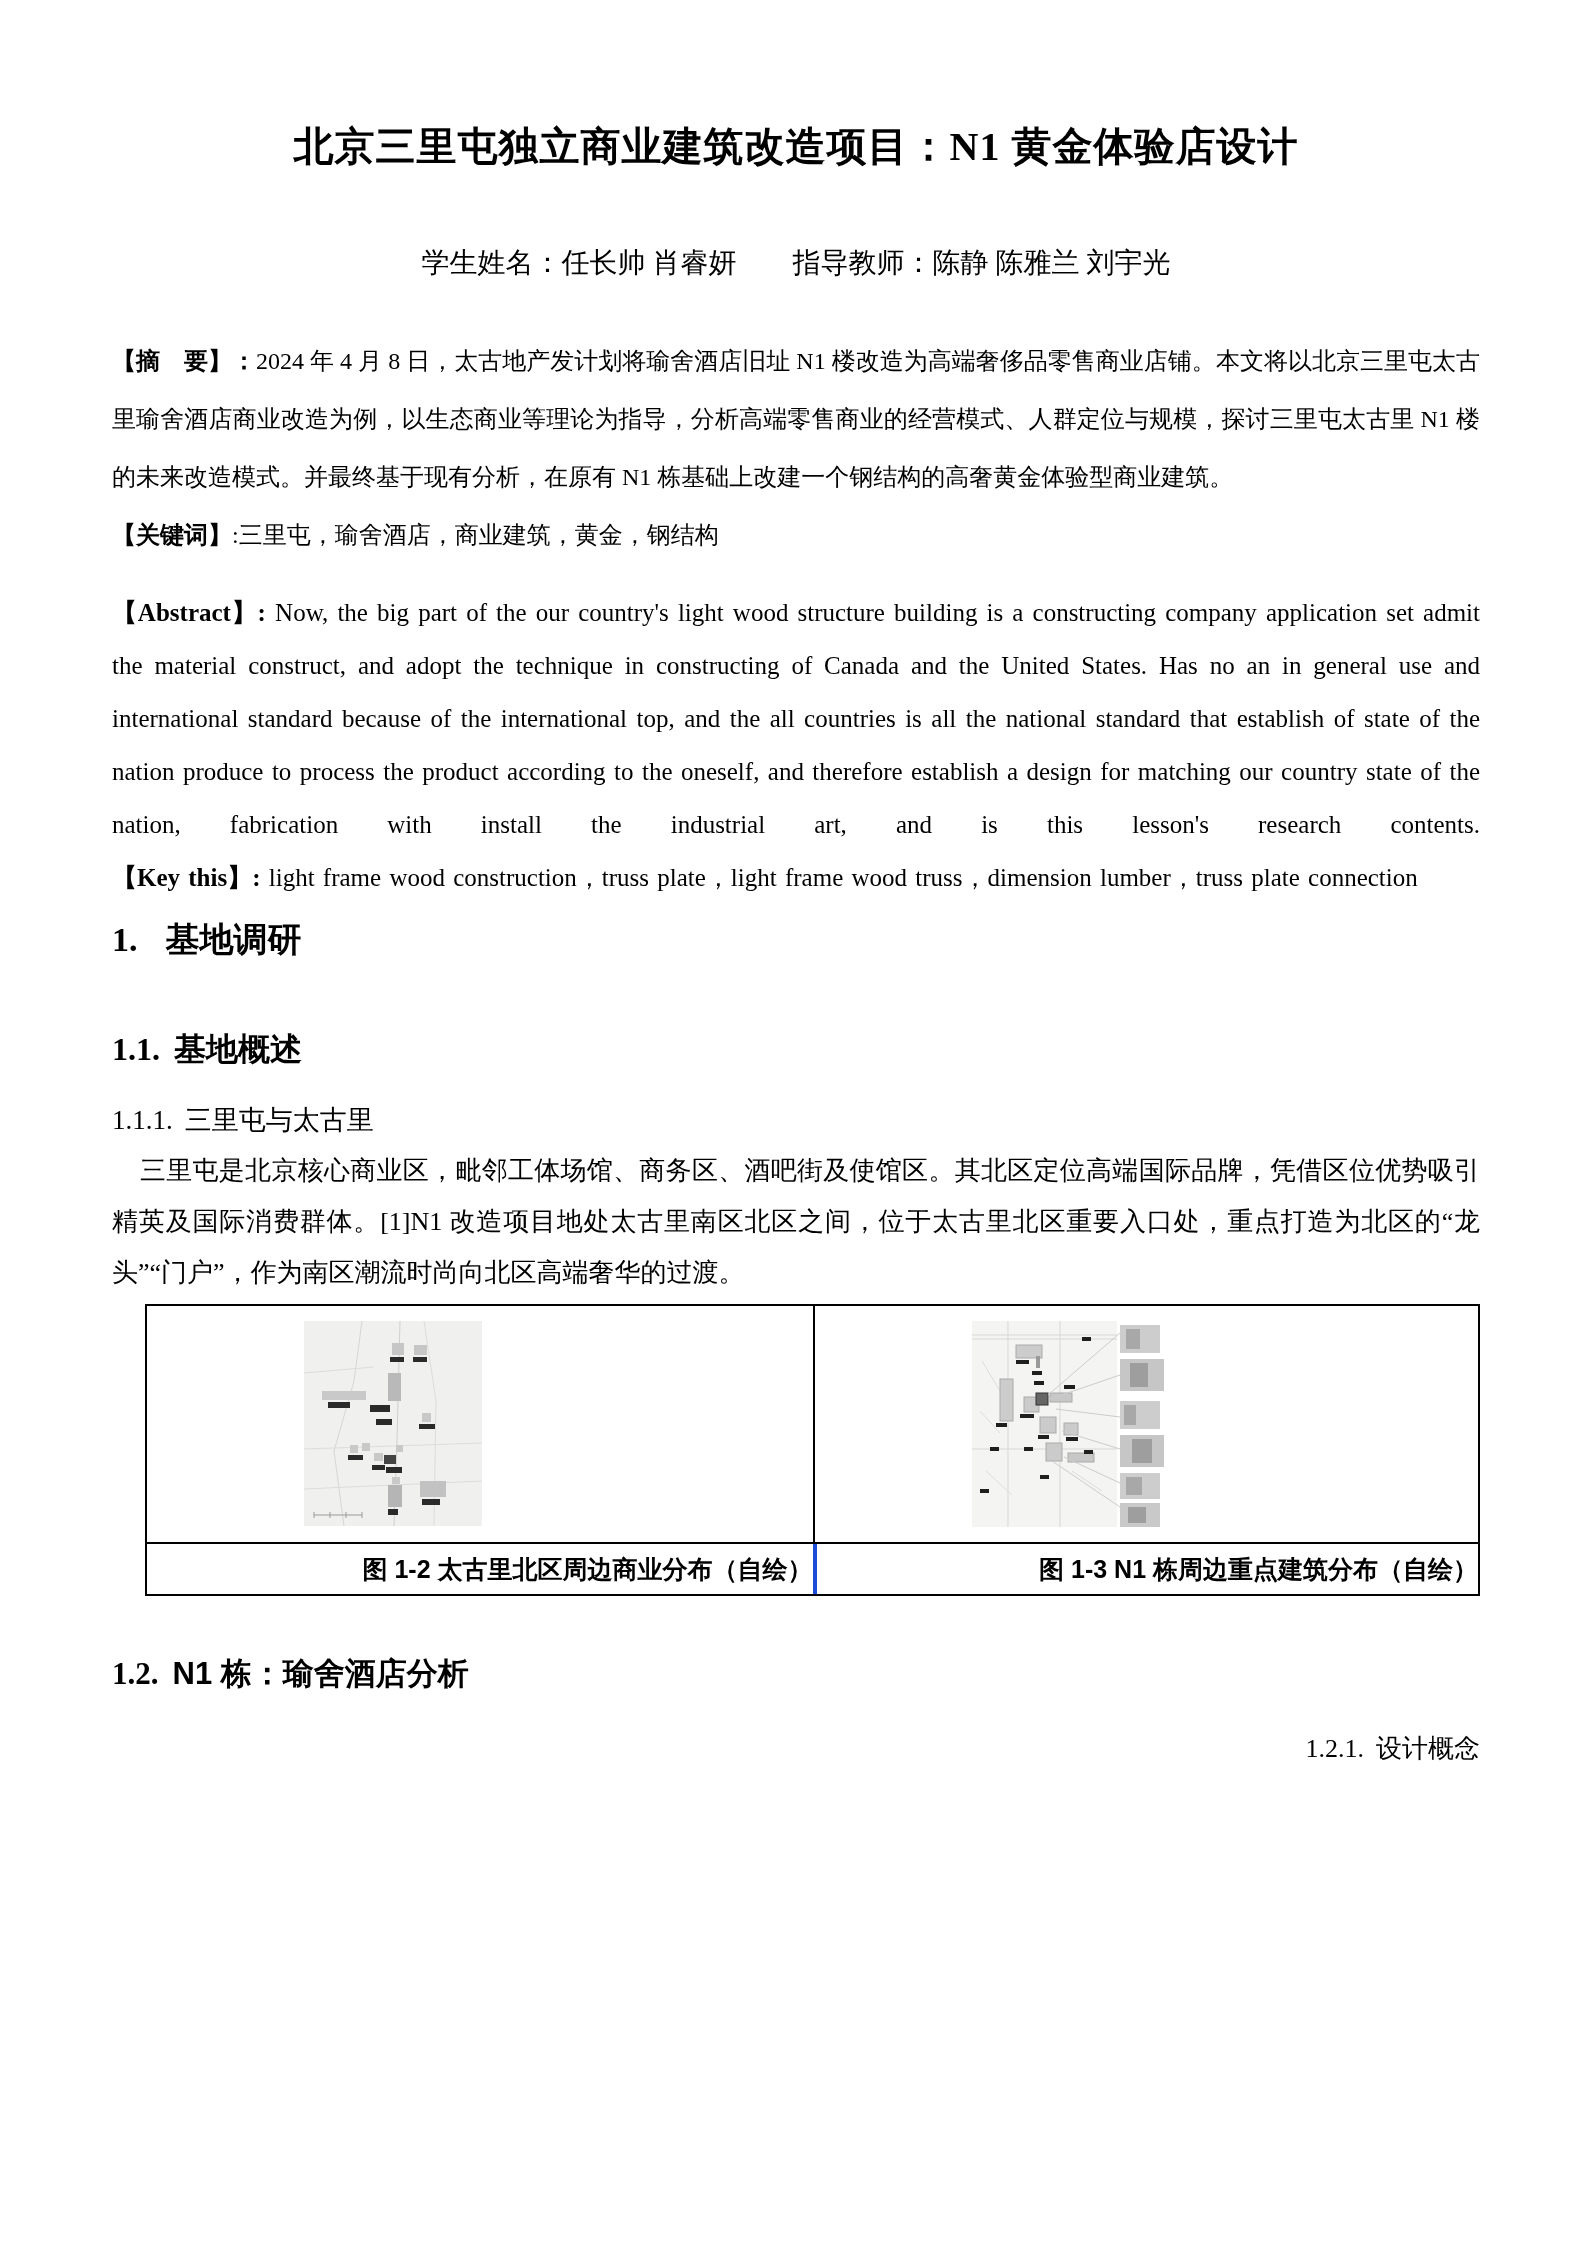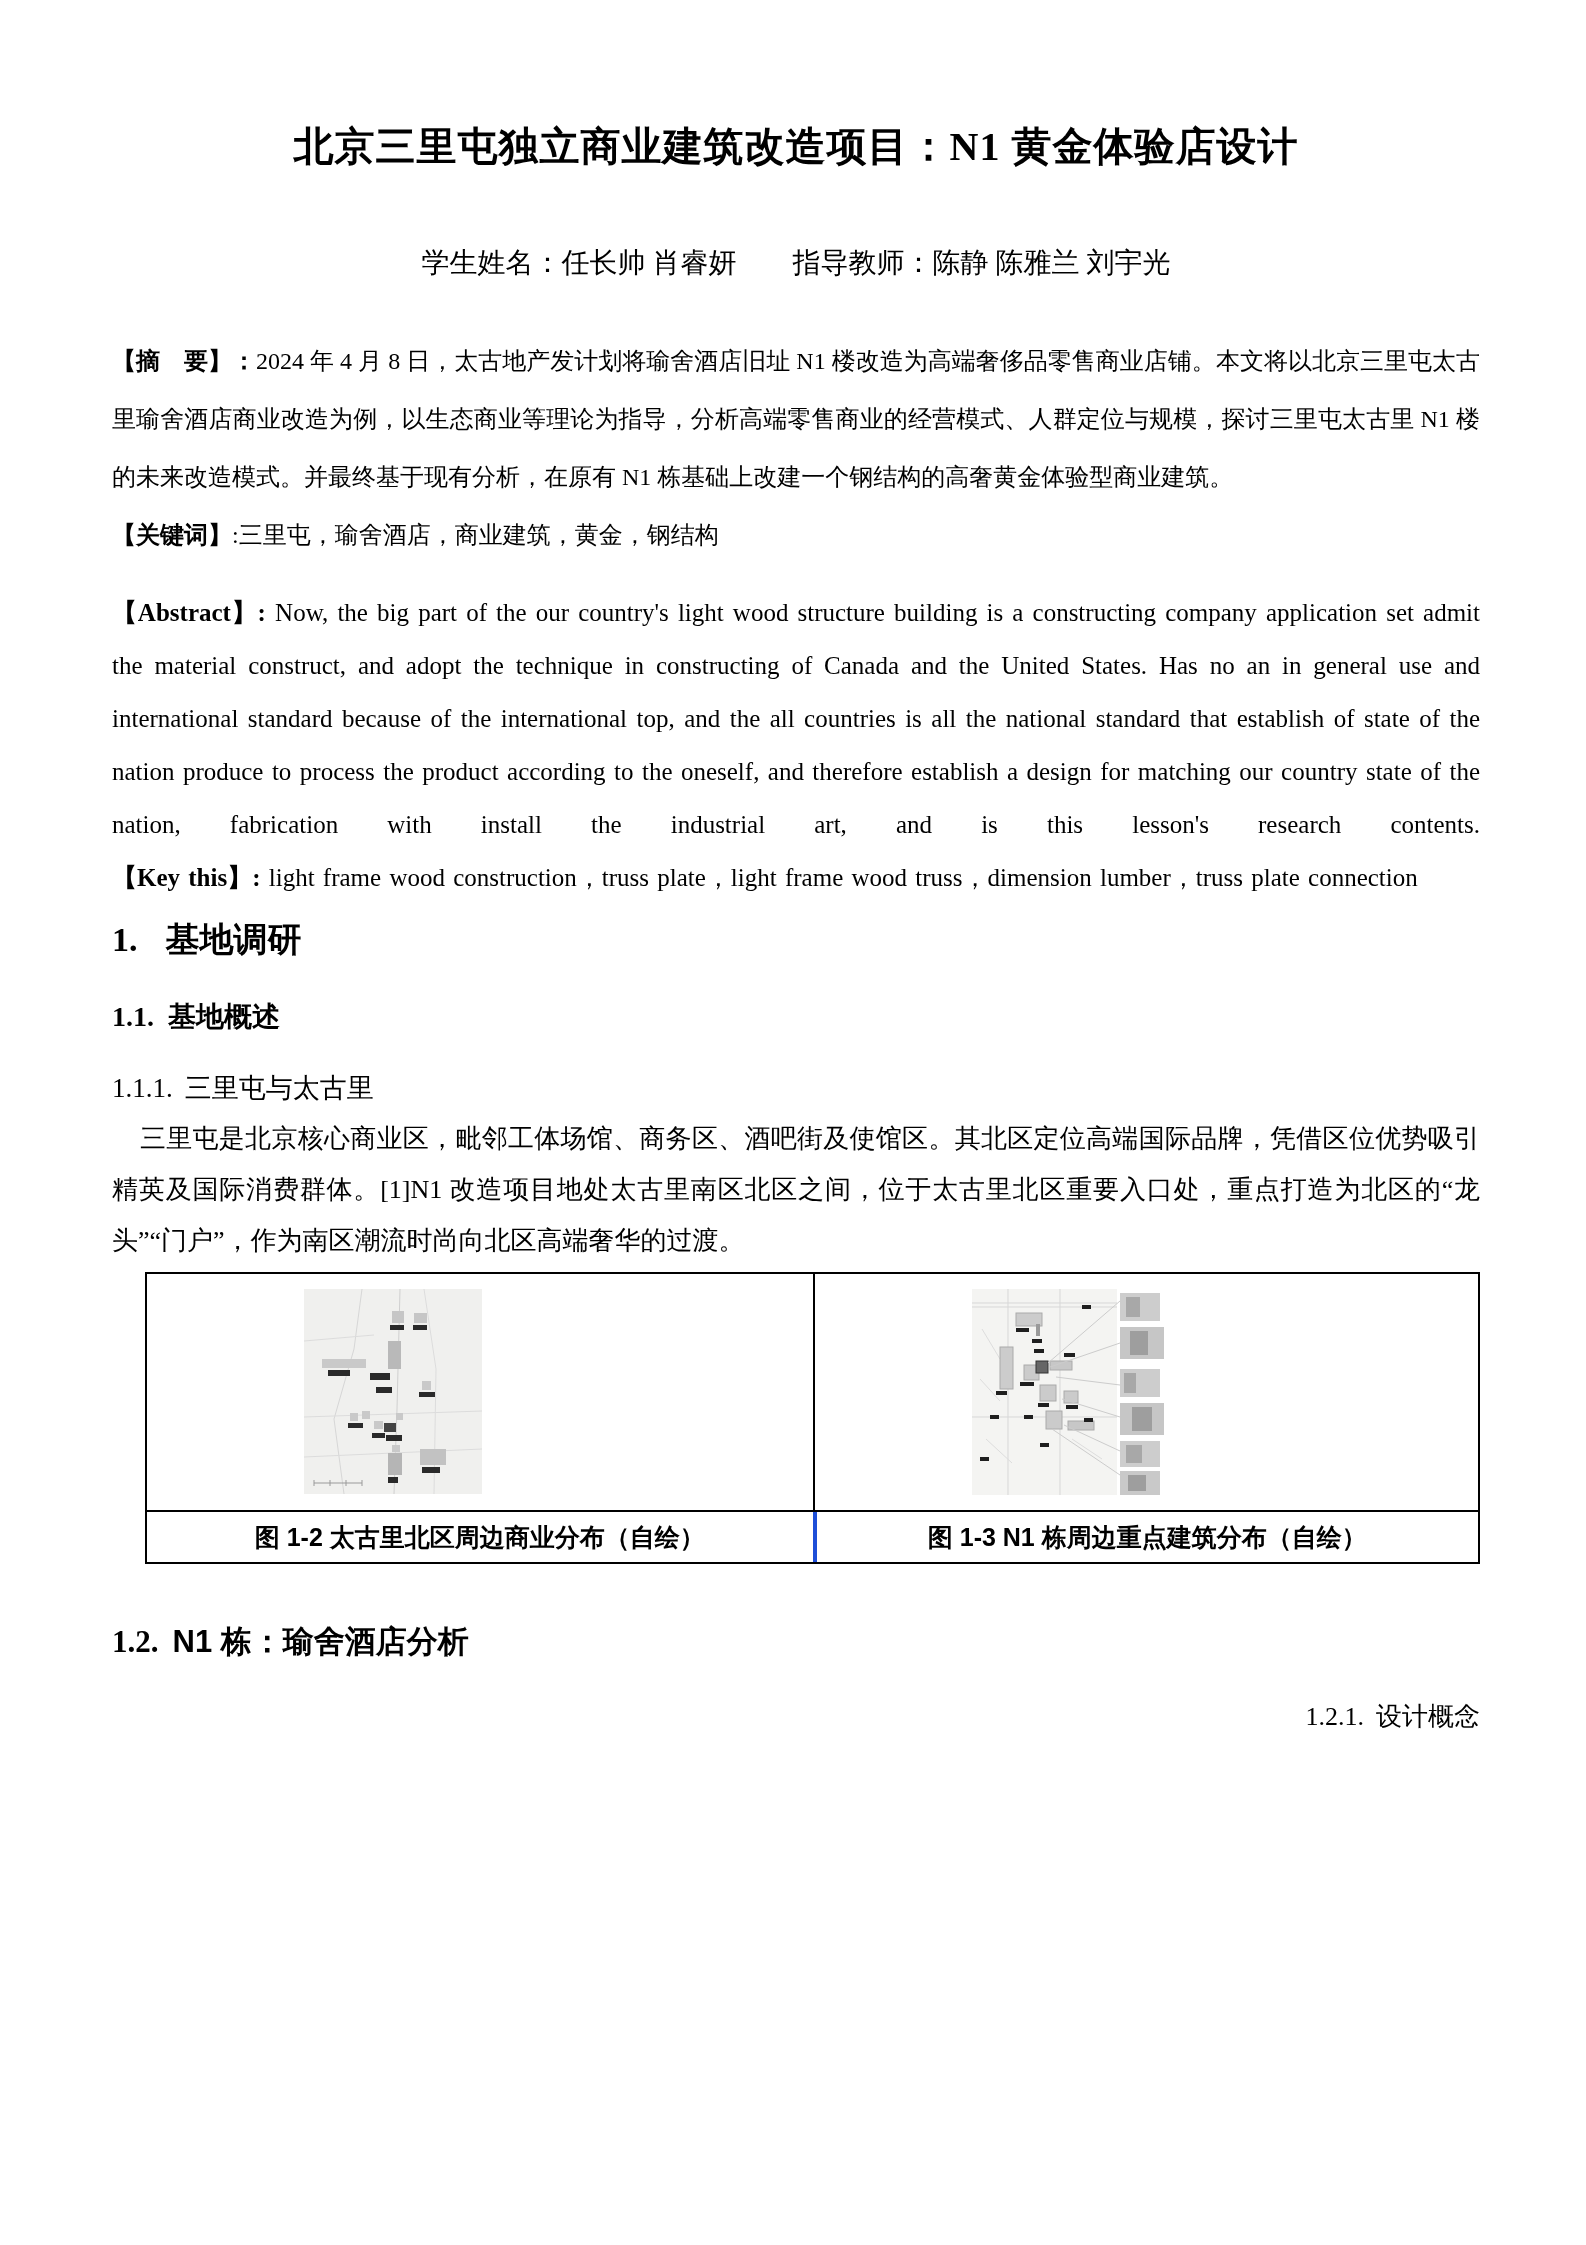--- a/index.html
+++ b/index.html
@@ -18,21 +18,21 @@
   .affiliation{margin-top:42px;font-size:28px;line-height:38px;text-align:center;}
   .abs-zh{margin-top:50px;font-size:24px;line-height:58px;text-align:justify;}
   .kw-zh{margin-top:0;font-size:24px;line-height:58px;}
   .abs-en{margin-top:22px;font-size:25px;line-height:53px;text-align:justify;
           text-align-last:justify;word-spacing:2px;}
   .kw-en{margin-top:0;font-size:25px;line-height:53px;text-align:justify;word-spacing:2px;}
   .lbl{font-weight:bold;}
   .h1{margin-top:12px;font-size:34px;line-height:46px;font-weight:bold;}
   .h1 .num{font-family:var(--serif);margin-right:28px;}
   .h1 .txt{font-family:var(--sans);}
-  .h11{margin-top:34px;font-size:28px;line-height:40px;font-weight:bold;}
+  .h11{margin-top:66px;font-size:32px;line-height:40px;font-weight:bold;}
   .h11 .num{font-family:var(--serif);margin-right:14px;}
   .h11 .txt{font-family:var(--sans);}
   .h111{margin-top:32px;font-size:27px;line-height:38px;font-weight:normal;}
   .h111 .num{margin-right:12px;}
   .h12{margin-top:56px;font-size:31px;line-height:44px;font-weight:bold;}
   .h12 .num{font-family:var(--serif);margin-right:14px;}
   .h12 .txt{font-family:var(--sans);}
   .h121{margin-top:34px;font-size:26px;line-height:38px;font-weight:normal;text-align:right;}
   .h121 .num{margin-right:12px;}
   .para{font-size:26px;line-height:51px;text-align:justify;text-indent:28px;}
@@ -41,21 +41,21 @@
   .para-b{margin-top:18px;}
   
   .fig-table{margin-top:6px;margin-left:33px;width:1335px;box-sizing:border-box;
              border:2px solid #000;}
   .fig-row{display:flex;}
   .fig-cell{width:50%;box-sizing:border-box;height:236px;position:relative;}
   .fig-cell.right{border-left:2px solid #000;}
   .fig-img-wrap{position:absolute;top:15px;left:157px;}
   .fig-cap-row{display:flex;border-top:2px solid #000;}
   .fig-cap{width:50%;box-sizing:border-box;height:50px;line-height:50px;
-           text-align:center;font-family:var(--sans);font-weight:bold;font-size:25px;}
+           text-align:right;font-family:var(--sans);font-weight:bold;font-size:25px;}
   .fig-cap.right{border-left:4px solid #1d4ed8;}
 </style>
 </head>
 <body>
 
 <div class="page">
 
   <h1 class="doc-title">北京三里屯独立商业建筑改造项目：N1 黄金体验店设计</h1>
 
   <p class="authors">学生姓名：任长帅 肖睿妍　　指导教师：陈静 陈雅兰 刘宇光</p>

